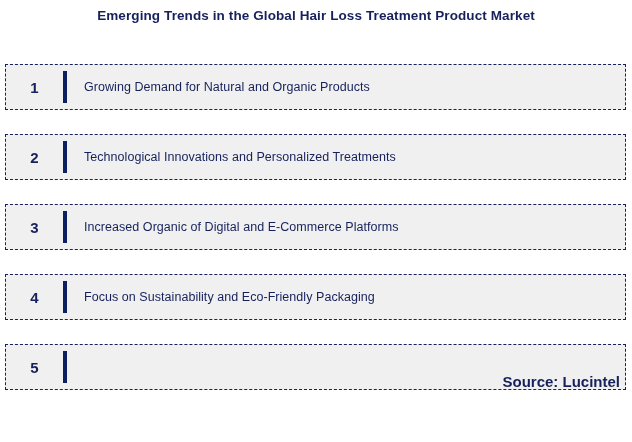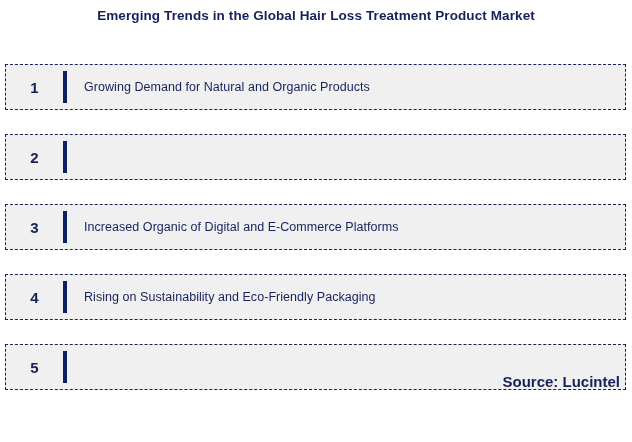--- a/index.html
+++ b/index.html
@@ -103,32 +103,33 @@
 
     <div class="trend-row">
       <div class="trend-number">1</div>
       <div class="trend-divider"></div>
       <div class="trend-label">Growing Demand for Natural and Organic Products</div>
     </div>
 
     <div class="trend-row">
       <div class="trend-number">2</div>
       <div class="trend-divider"></div>
+      <div class="trend-label">Technological Innovations and Personalized Treatments</div>
     </div>
 
     <div class="trend-row">
       <div class="trend-number">3</div>
       <div class="trend-divider"></div>
       <div class="trend-label">Increased Organic of Digital and E-Commerce Platforms</div>
     </div>
 
     <div class="trend-row">
       <div class="trend-number">4</div>
       <div class="trend-divider"></div>
-      <div class="trend-label">Rising on Sustainability and Eco-Friendly Packaging</div>
+      <div class="trend-label">Focus on Sustainability and Eco-Friendly Packaging</div>
     </div>
 
     <div class="trend-row">
       <div class="trend-number">5</div>
       <div class="trend-divider"></div>
     </div>
 
   </div>
 
   <div class="source-note">Source: Lucintel</div>

